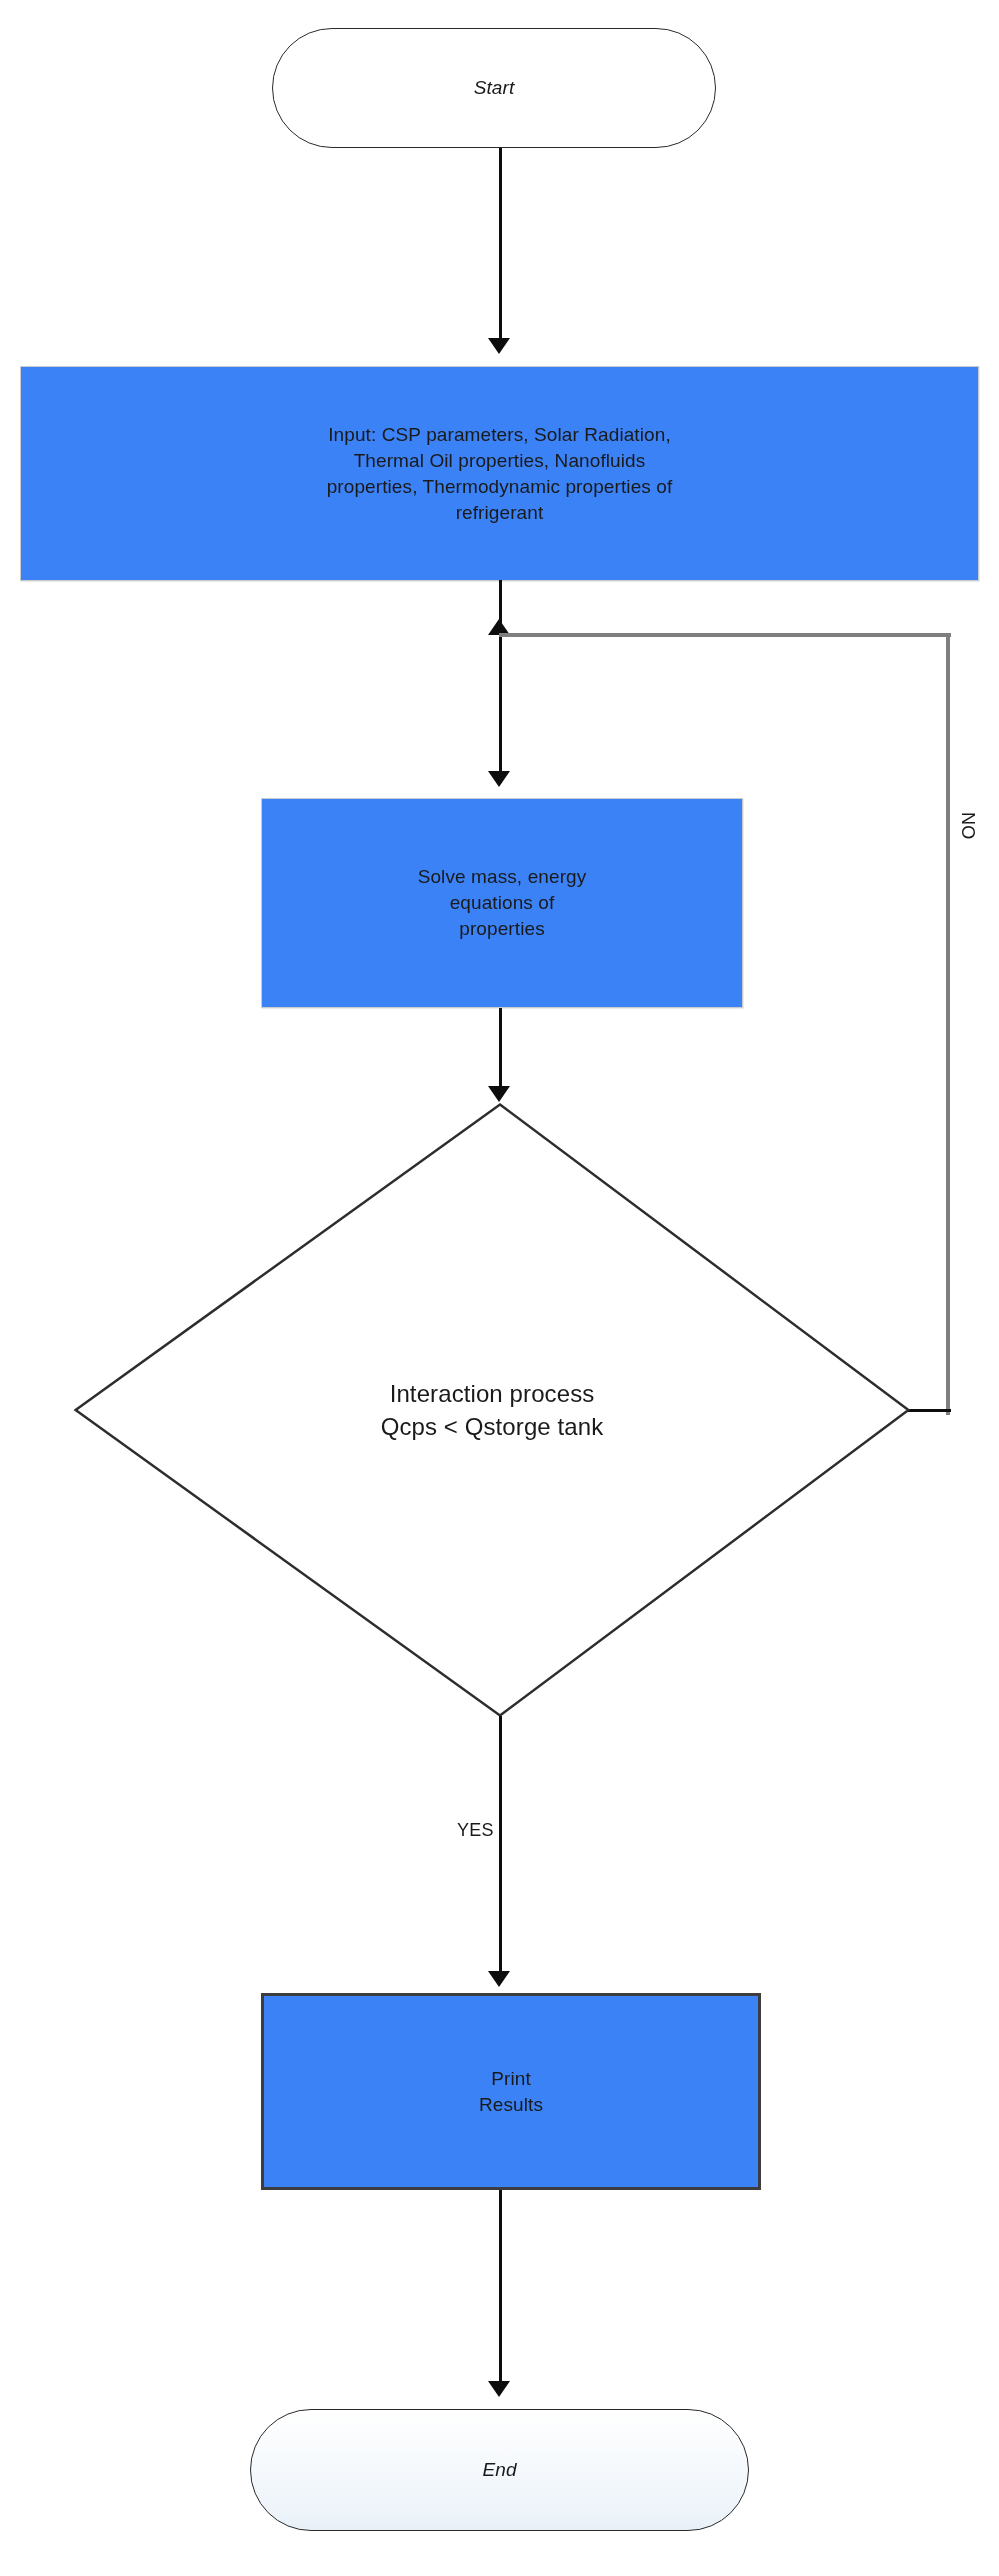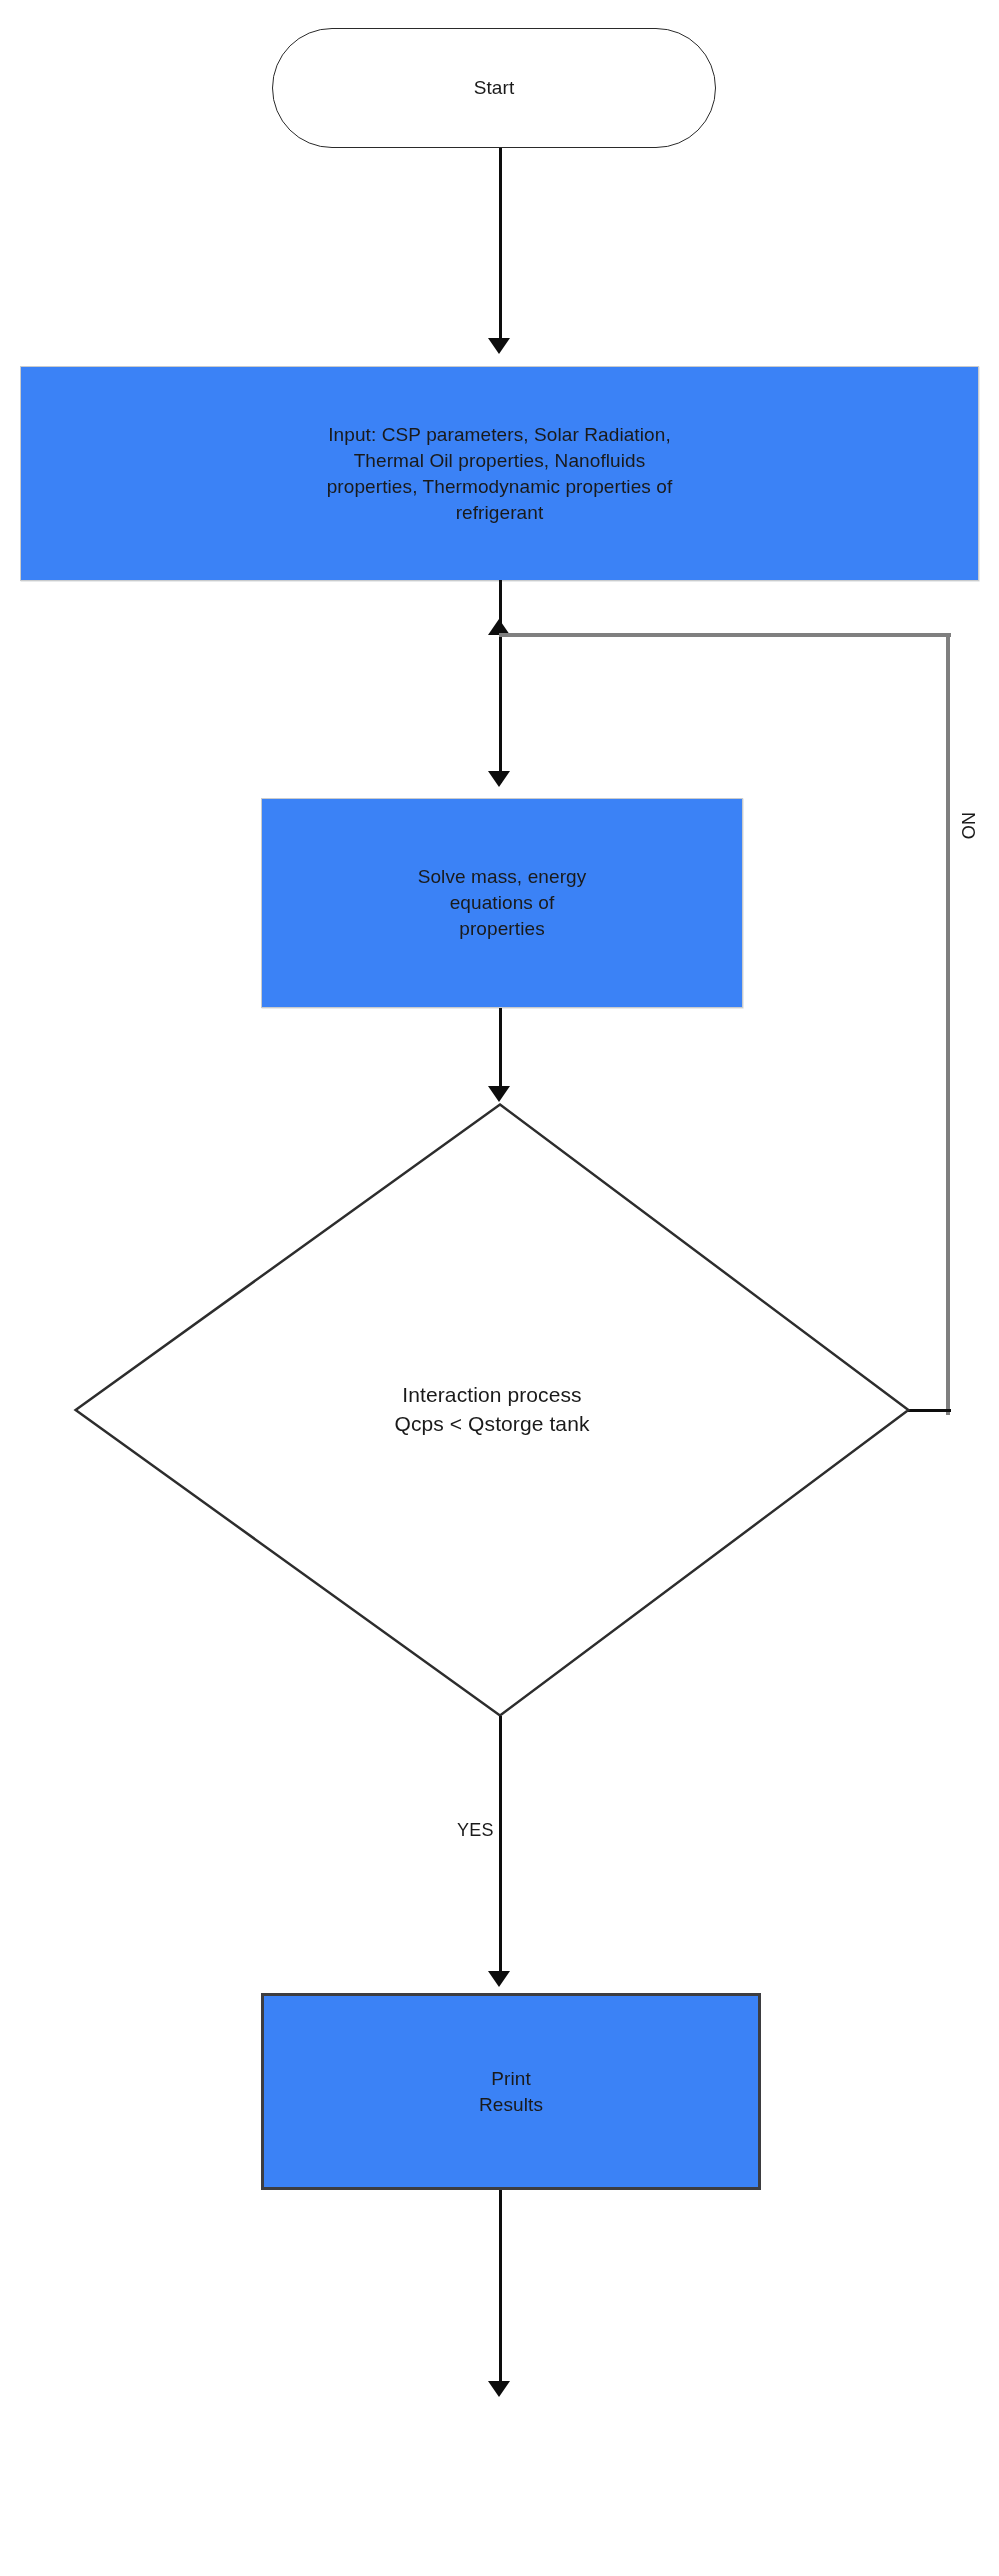--- a/index.html
+++ b/index.html
@@ -30,20 +30,21 @@
     letter-spacing:0.1px;
   }
 
   
   .terminator{
     position:absolute;
     box-sizing:border-box;
     border:1.8px solid #2a2a2a;
     border-radius:616px;
     background:#ffffff;
+    font-style:italic;
   }
   .terminator.shaded{
     background:linear-gradient(180deg,#ffffff 0%,#f4f8fc 55%,#e9f1f8 100%);
   }
   .terminator .node-text{ font-size:19px; }
 
   
   .rectbox{
     position:absolute;
     box-sizing:border-box;
@@ -55,21 +56,21 @@
   }
   .rectbox.thick{
     border:3.1px solid #3d3d40;
   }
   .rectbox .node-text{ font-size:19px; }
 
   
   .diamond-wrap{ position:absolute; }
   .diamond-wrap svg{ display:block; position:absolute; left:0; top:0; }
   .diamond-wrap .node-text{
-    font-size:21px;
+    font-size:24px;
     z-index:2;
   }
 
   
   .vline{
     position:absolute;
     background:#0d0d0d;
     width:3.1px;
   }
   .vline.grey{ background:#7f7f7f; width:4.3px; }
@@ -158,15 +159,18 @@
   <div class="arrow-down" style="left:488px; top:1971px;"></div>
 
   <div class="rectbox thick" style="left:261px; top:1993px; width:500px; height:197px;">
     <div class="node-text">Print
 Results</div>
   </div>
 
   <div class="vline" style="left:499px; top:2190px; height:202px;"></div>
   <div class="arrow-down" style="left:488px; top:2381px;"></div>
 
+  <div class="terminator shaded" style="left:250px; top:2409px; width:499px; height:122px;">
+    <div class="node-text">End</div>
+  </div>
 
 </div>
 
 
 </body></html>

